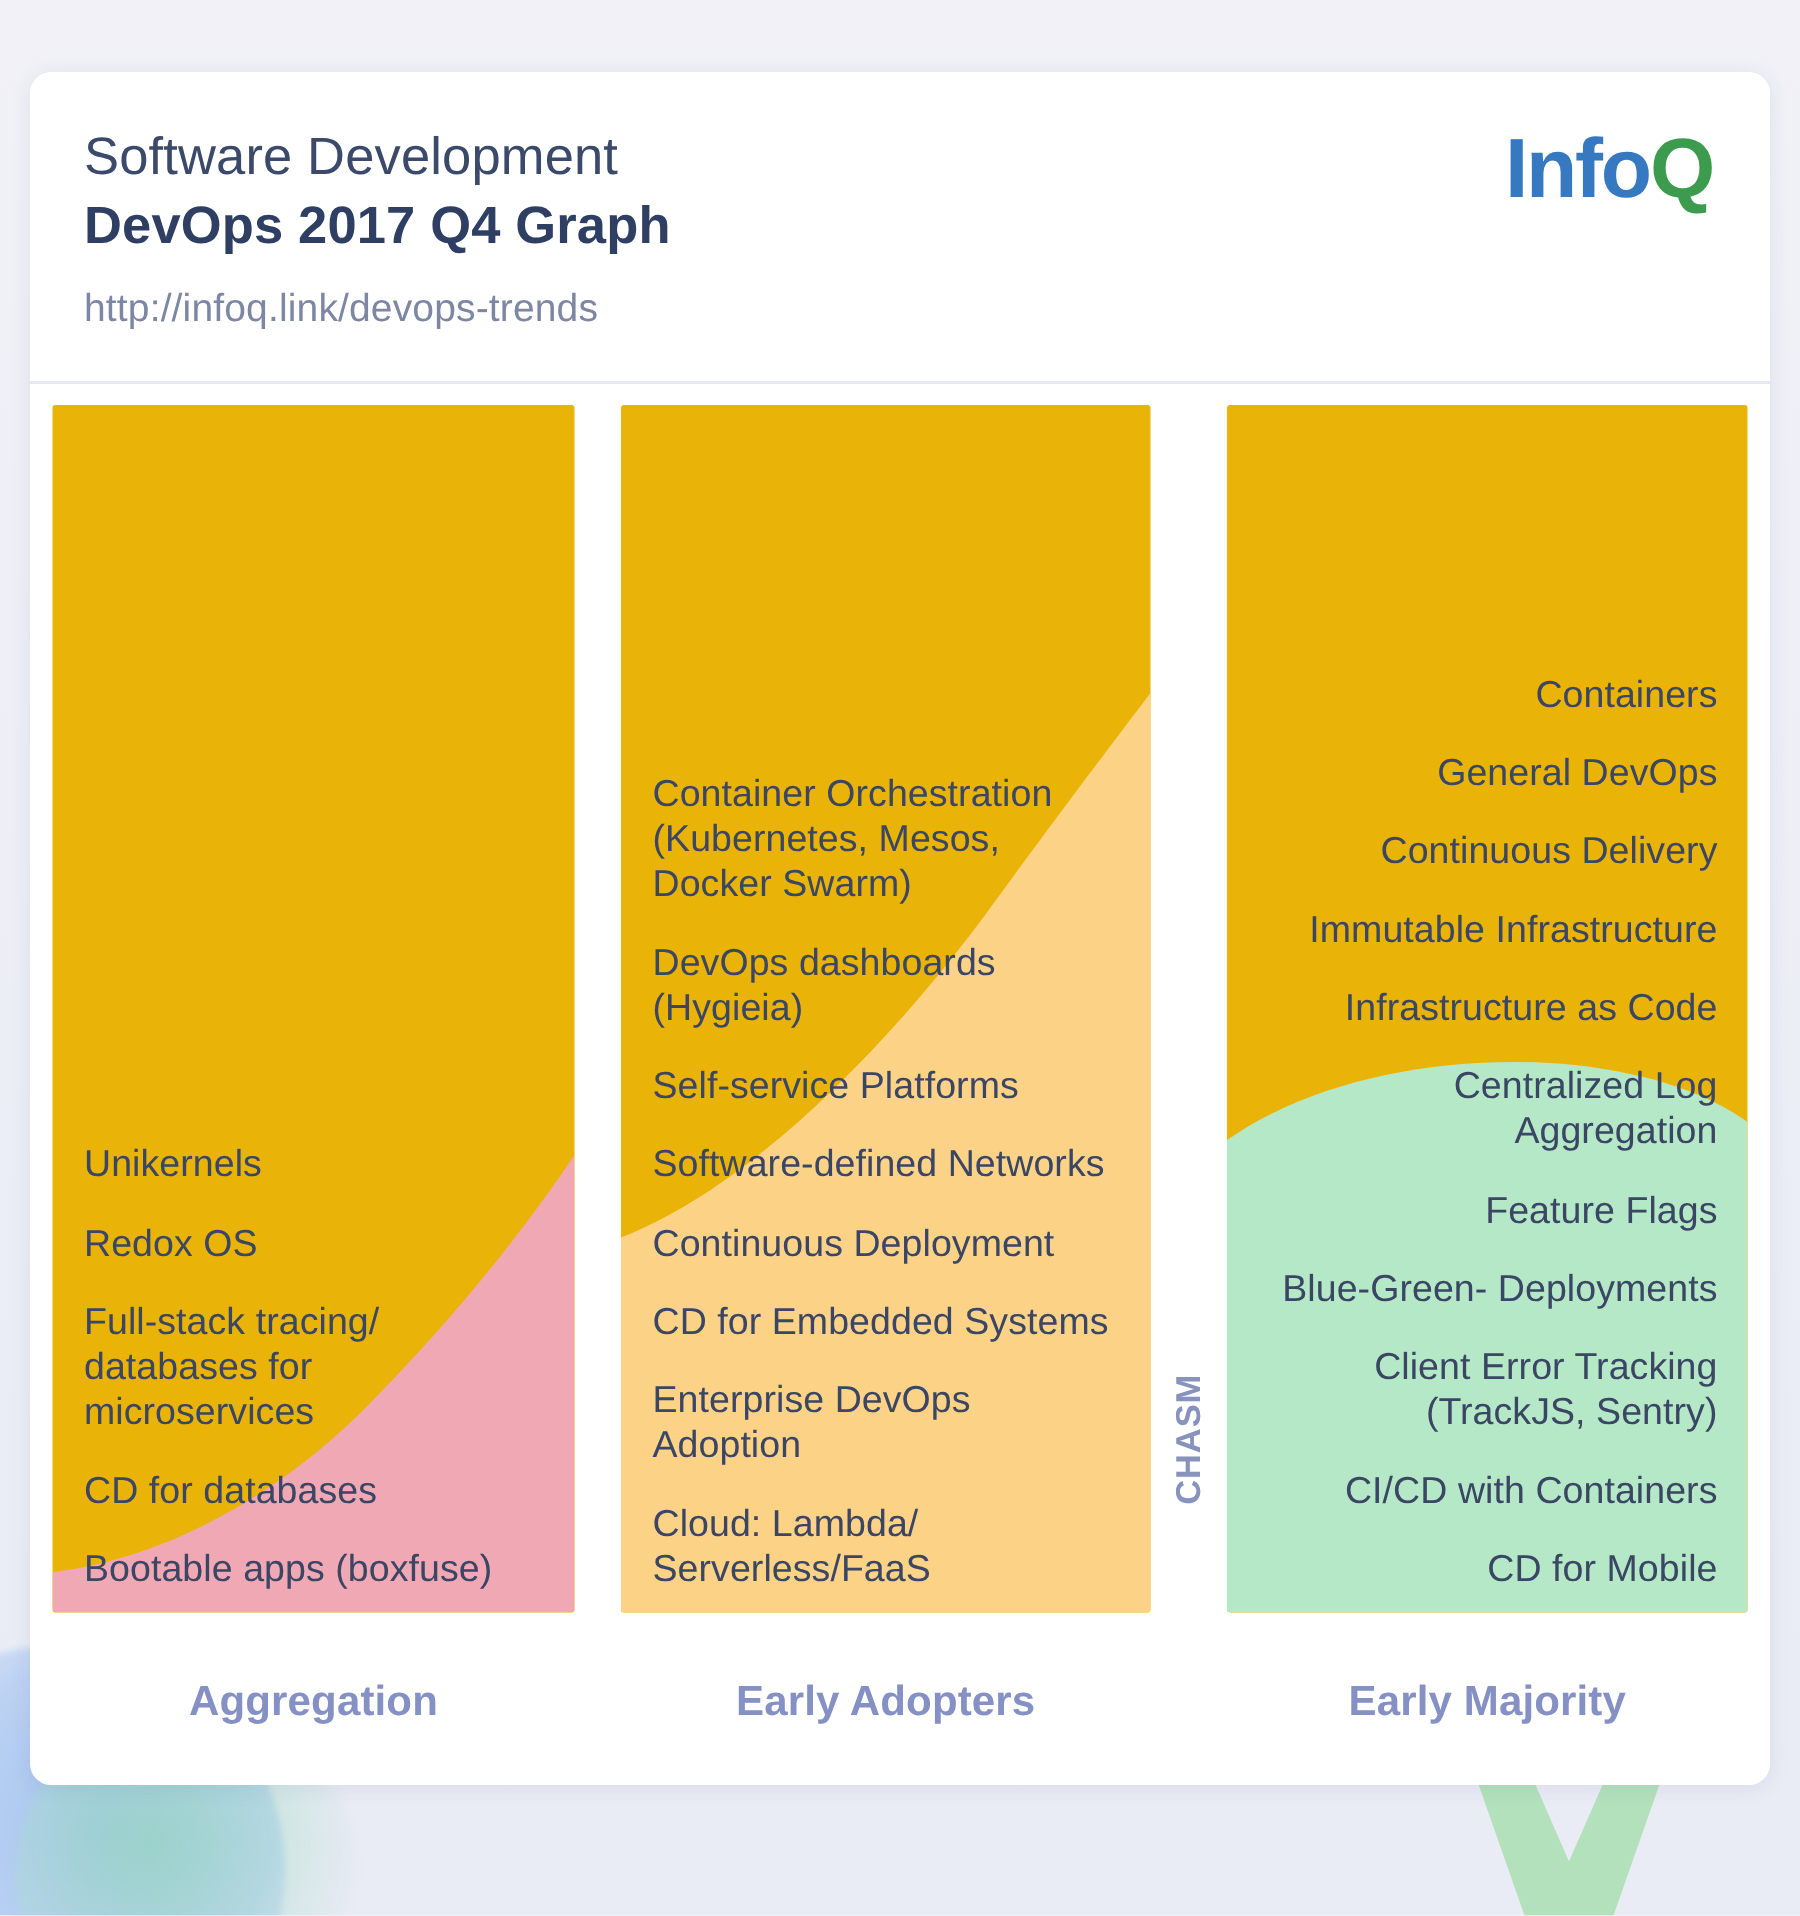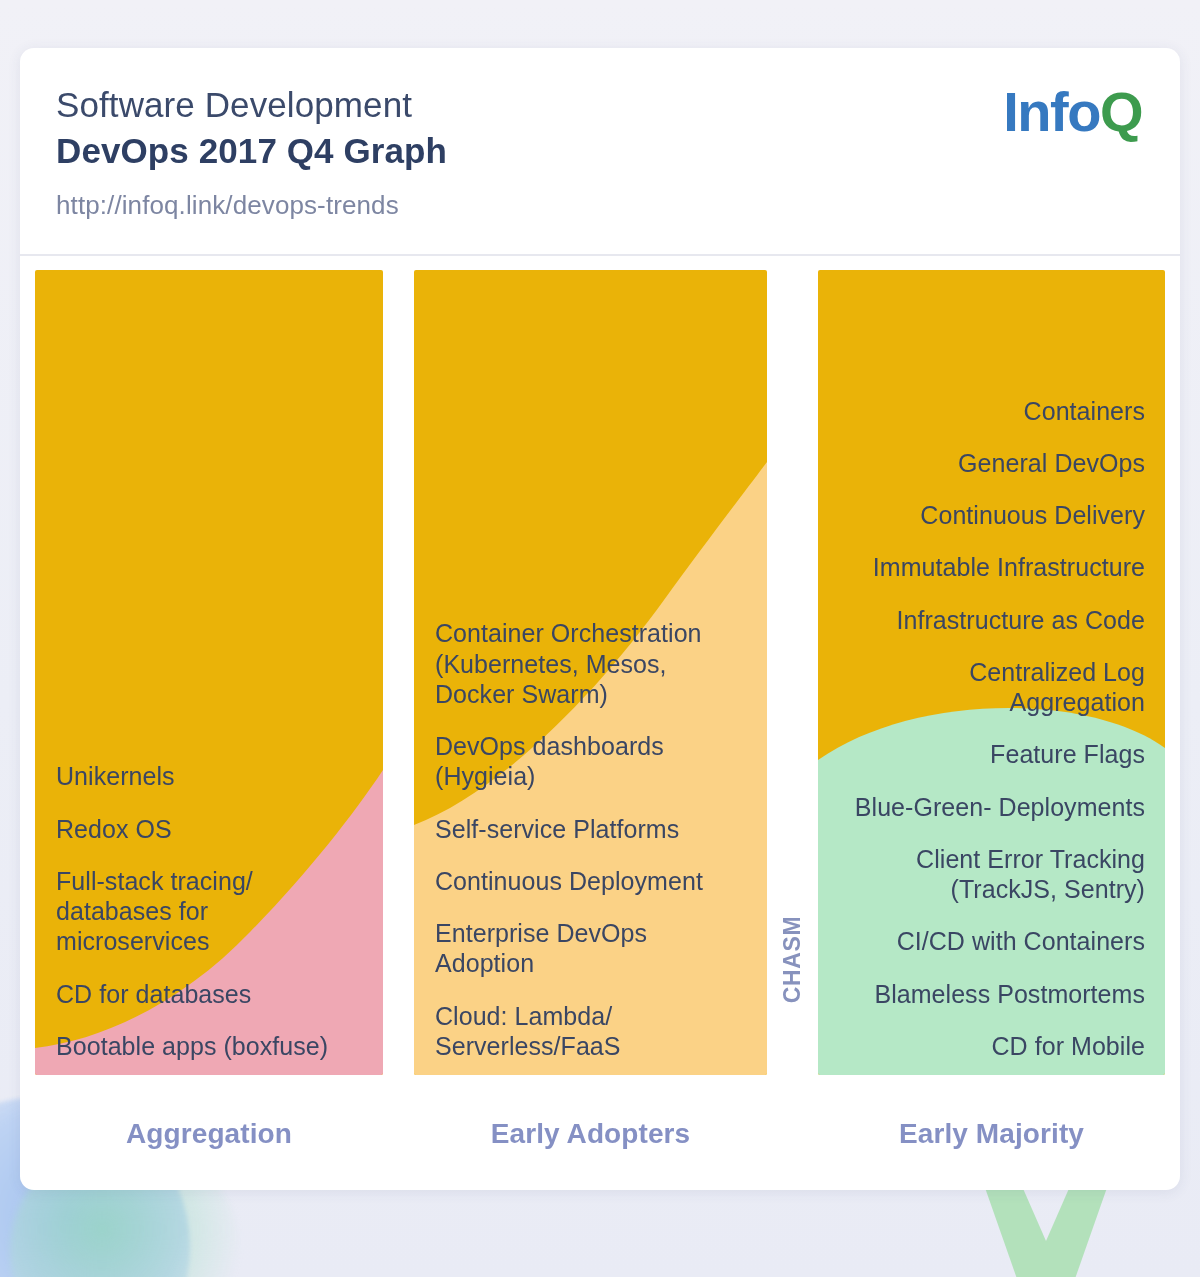--- a/index.html
+++ b/index.html
@@ -224,42 +224,43 @@
     </div>
 
     <div class="column col-2">
       <svg class="curve" viewBox="0 0 353 805" preserveAspectRatio="none">
         <path d="M0 805 L0 555 C 90 520, 185 420, 250 330 C 290 275, 328 225, 353 192 L353 805 Z" fill="#fbd286"></path>
       </svg>
       <div class="items">
         <div class="item">Container Orchestration (Kubernetes, Mesos, Docker Swarm)</div>
         <div class="item">DevOps dashboards (Hygieia)</div>
         <div class="item">Self-service Platforms</div>
+        <div class="item">Software-defined Networks</div>
         <div class="item">Continuous Deployment</div>
+        <div class="item">CD for Embedded Systems</div>
         <div class="item">Enterprise DevOps Adoption</div>
         <div class="item">Cloud: Lambda/ Serverless/FaaS</div>
       </div>
     </div>
 
     <div class="column col-3">
       <svg class="curve" viewBox="0 0 347 805" preserveAspectRatio="none">
         <path d="M0 805 L0 490 C 60 448, 150 432, 232 440 C 285 446, 322 460, 347 478 L347 805 Z" fill="#b5e8c6"></path>
       </svg>
       <div class="items">
         <div class="item">Containers</div>
         <div class="item">General DevOps</div>
         <div class="item">Continuous Delivery</div>
         <div class="item">Immutable Infrastructure</div>
         <div class="item">Infrastructure as Code</div>
         <div class="item">Centralized Log Aggregation</div>
         <div class="item">Feature Flags</div>
         <div class="item">Blue-Green- Deployments</div>
         <div class="item">Client Error Tracking (TrackJS, Sentry)</div>
         <div class="item">CI/CD with Containers</div>
-        <div class="item">Blameless Postmortems</div>
         <div class="item">CD for Mobile</div>
       </div>
     </div>
 
     <div class="chasm">
       <span>CHASM</span>
     </div>
 
     <div class="cats">
       <div class="cat cat-1">Aggregation</div>

